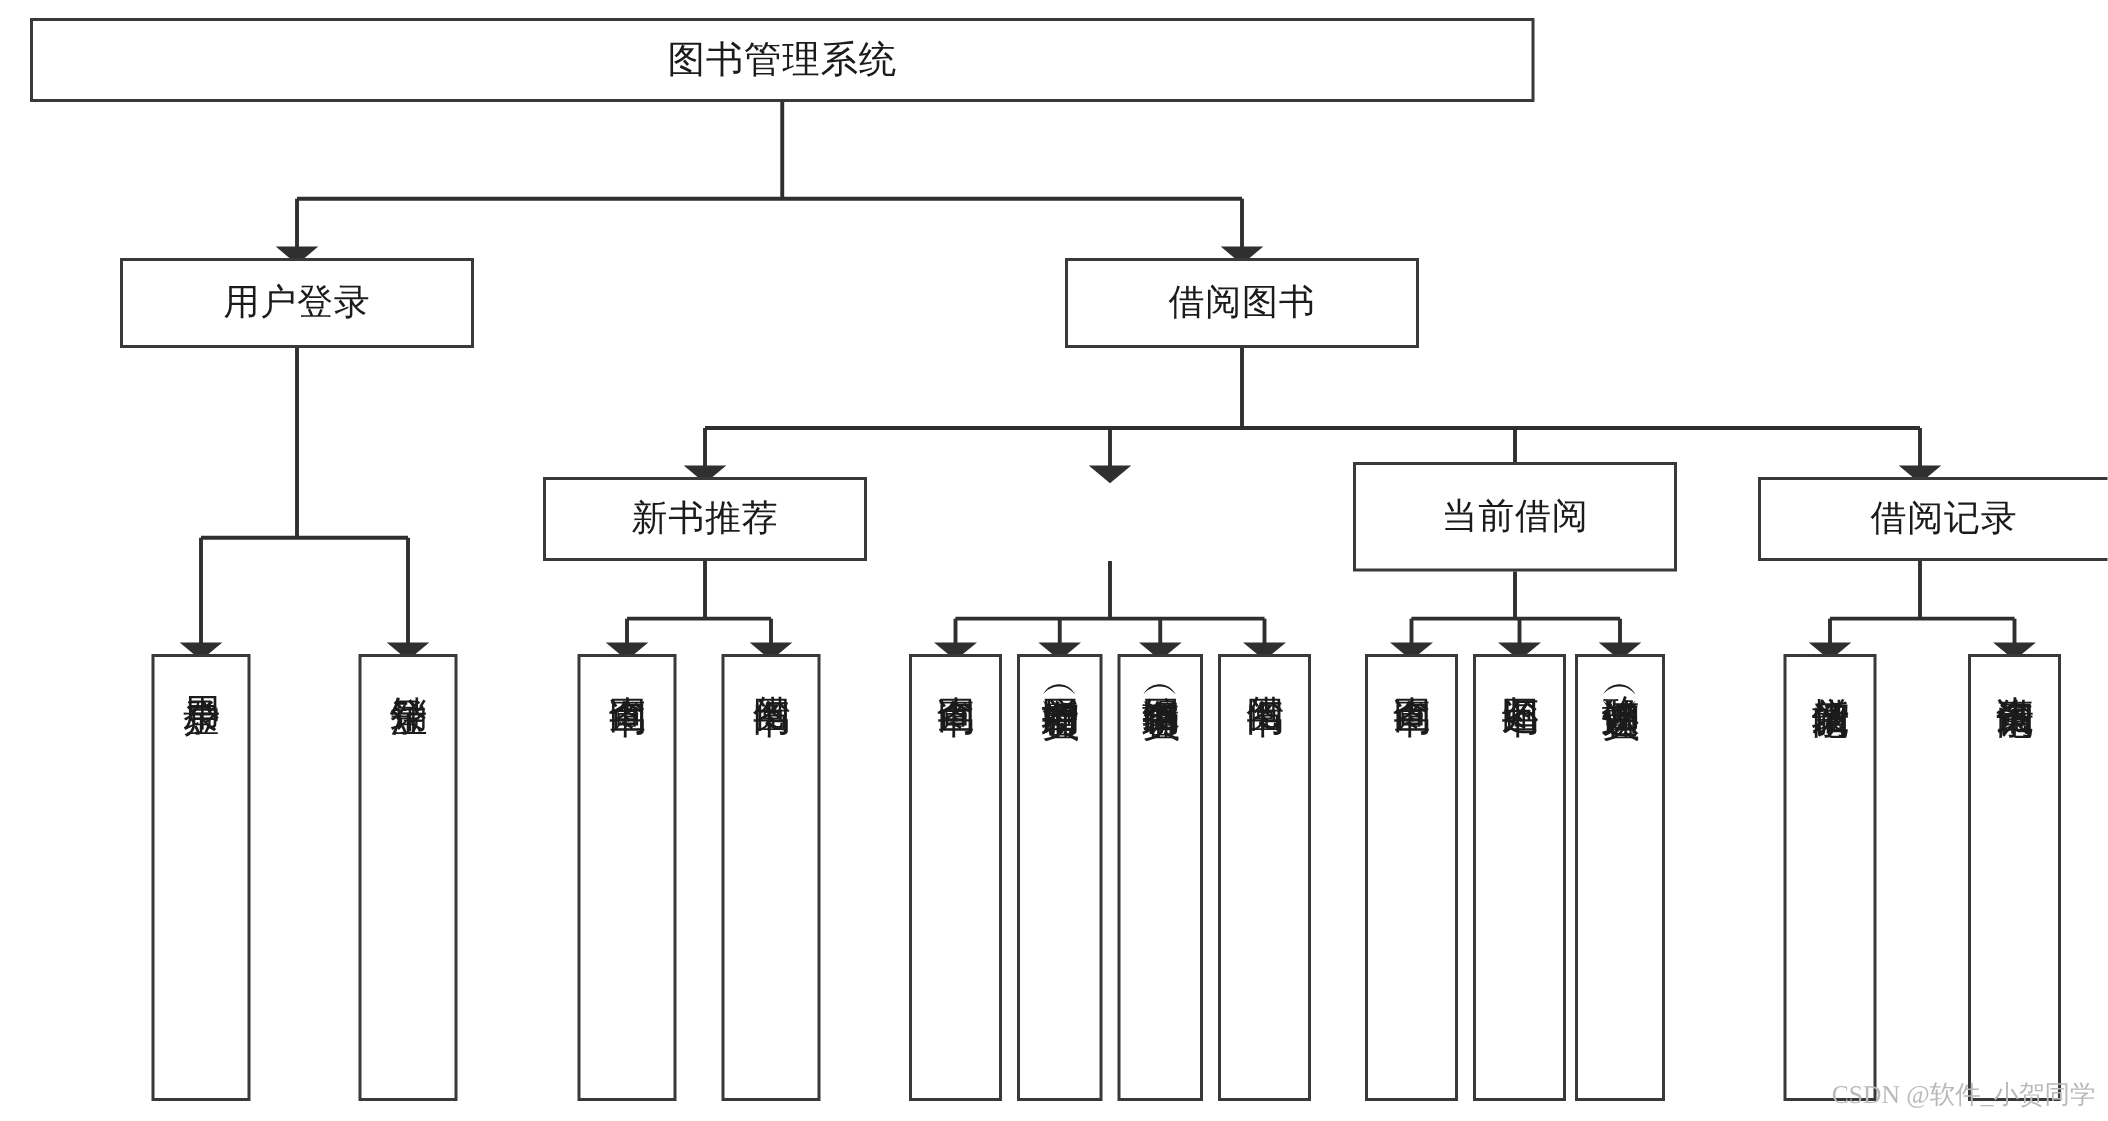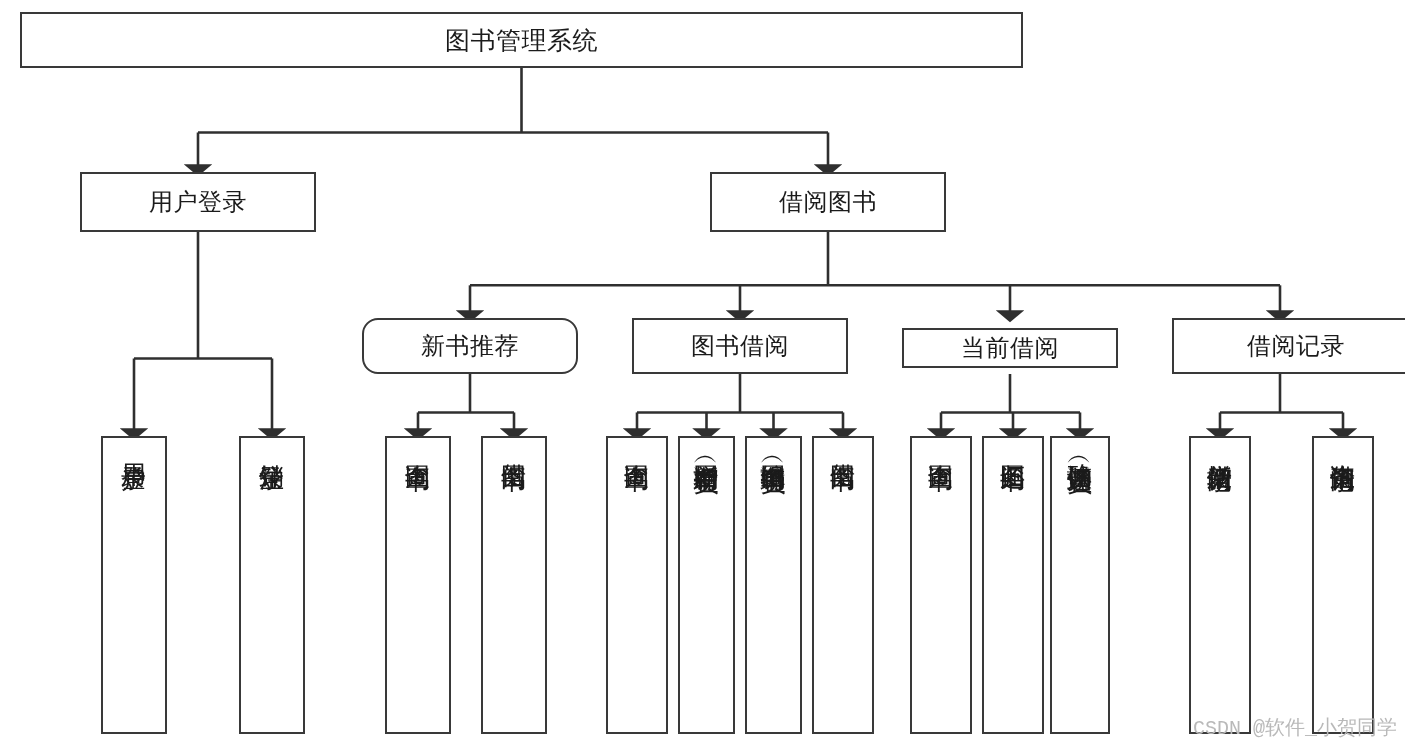--- a/index.html
+++ b/index.html
@@ -53,25 +53,25 @@
     font-size:25px;
     line-height:1.12;
     letter-spacing:1px;
     height:auto;
     max-height:100%;
   }
   .watermark{
     position:absolute;
     right:8px;
     bottom:6px;
-    font-size:20px;
+    font-size:17px;
     color:#b9b9b9;
     z-index:5;
     white-space:nowrap;
-    font-family:Liberation Mono, monospace;
+    font-family:Liberation Serif, serif;
   }
 </style>
 </head>
 <body>
 
 <div id="diagram">
 
   <svg id="edges" viewBox="0 0 1405 747" preserveAspectRatio="none">
     <defs>
       <marker id="arrow" markerWidth="9" markerHeight="11" refX="2.2" refY="5.5" orient="auto" markerUnits="strokeWidth">
@@ -119,27 +119,24 @@
     <span class="label">图书管理系统</span>
   </div>
 
   <div class="node h" style="left: 80px; top: 172px; width: 236px; height: 60px;">
     <span class="label">用户登录</span>
   </div>
   <div class="node h" style="left: 710px; top: 172px; width: 236px; height: 60px;">
     <span class="label">借阅图书</span>
   </div>
 
-  <div class="node h" style="left: 362px; top: 318px; width: 216px; height: 56px; border-radius: 16px;">
+  <div class="node h" style="left: 362px; top: 318px; width: 216px; height: 56px;">
     <span class="label">新书推荐</span>
   </div>
-  <div class="node h" style="left: 632px; top: 318px; width: 216px; height: 56px;">
-    <span class="label">图书借阅</span>
-  </div>
-  <div class="node h" style="left: 902px; top: 328px; width: 216px; height: 40px;">
+  <div class="node h" style="left: 902px; top: 308px; width: 216px; height: 73px;">
     <span class="label">当前借阅</span>
   </div>
   <div class="node h" style="left: 1172px; top: 318px; width: 248px; height: 56px;">
     <span class="label">借阅记录</span>
   </div>
 
   <div class="node v" style="left: 101px; top: 436px; width: 66px; height: 298px;">
     <span class="label">用户登录</span>
   </div>
   <div class="node v" style="left: 239px; top: 436px; width: 66px; height: 298px;">

